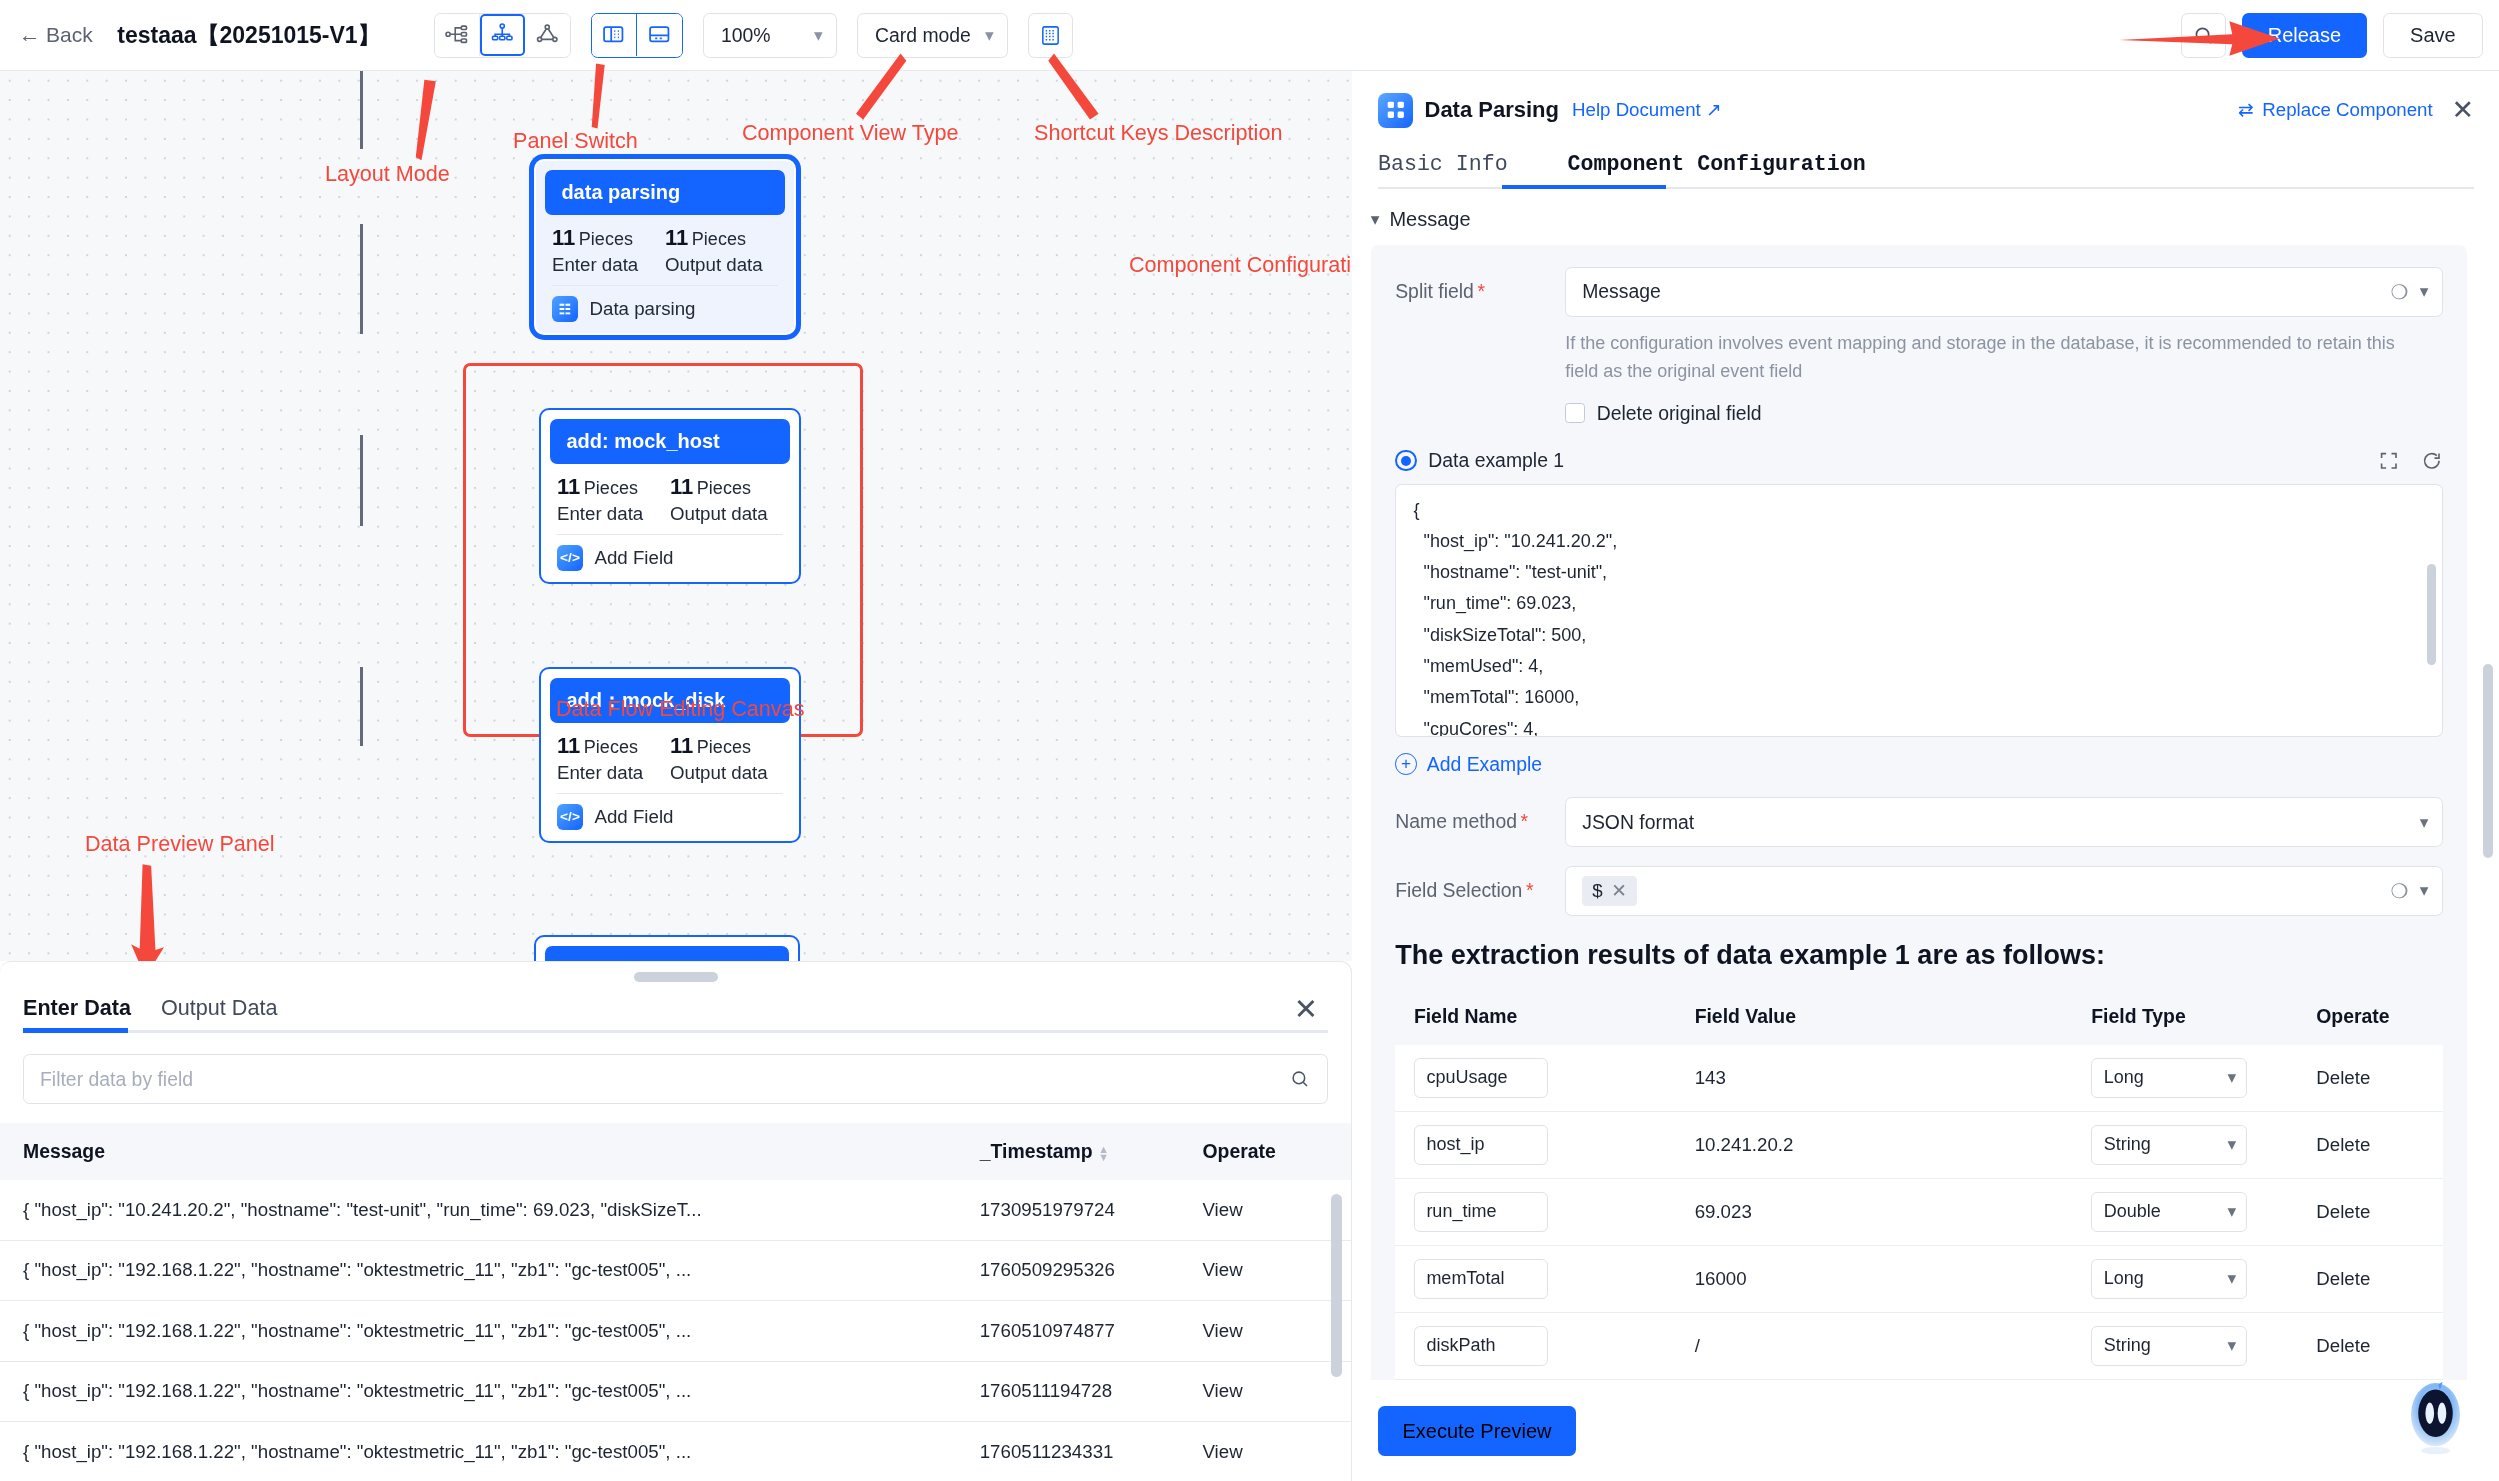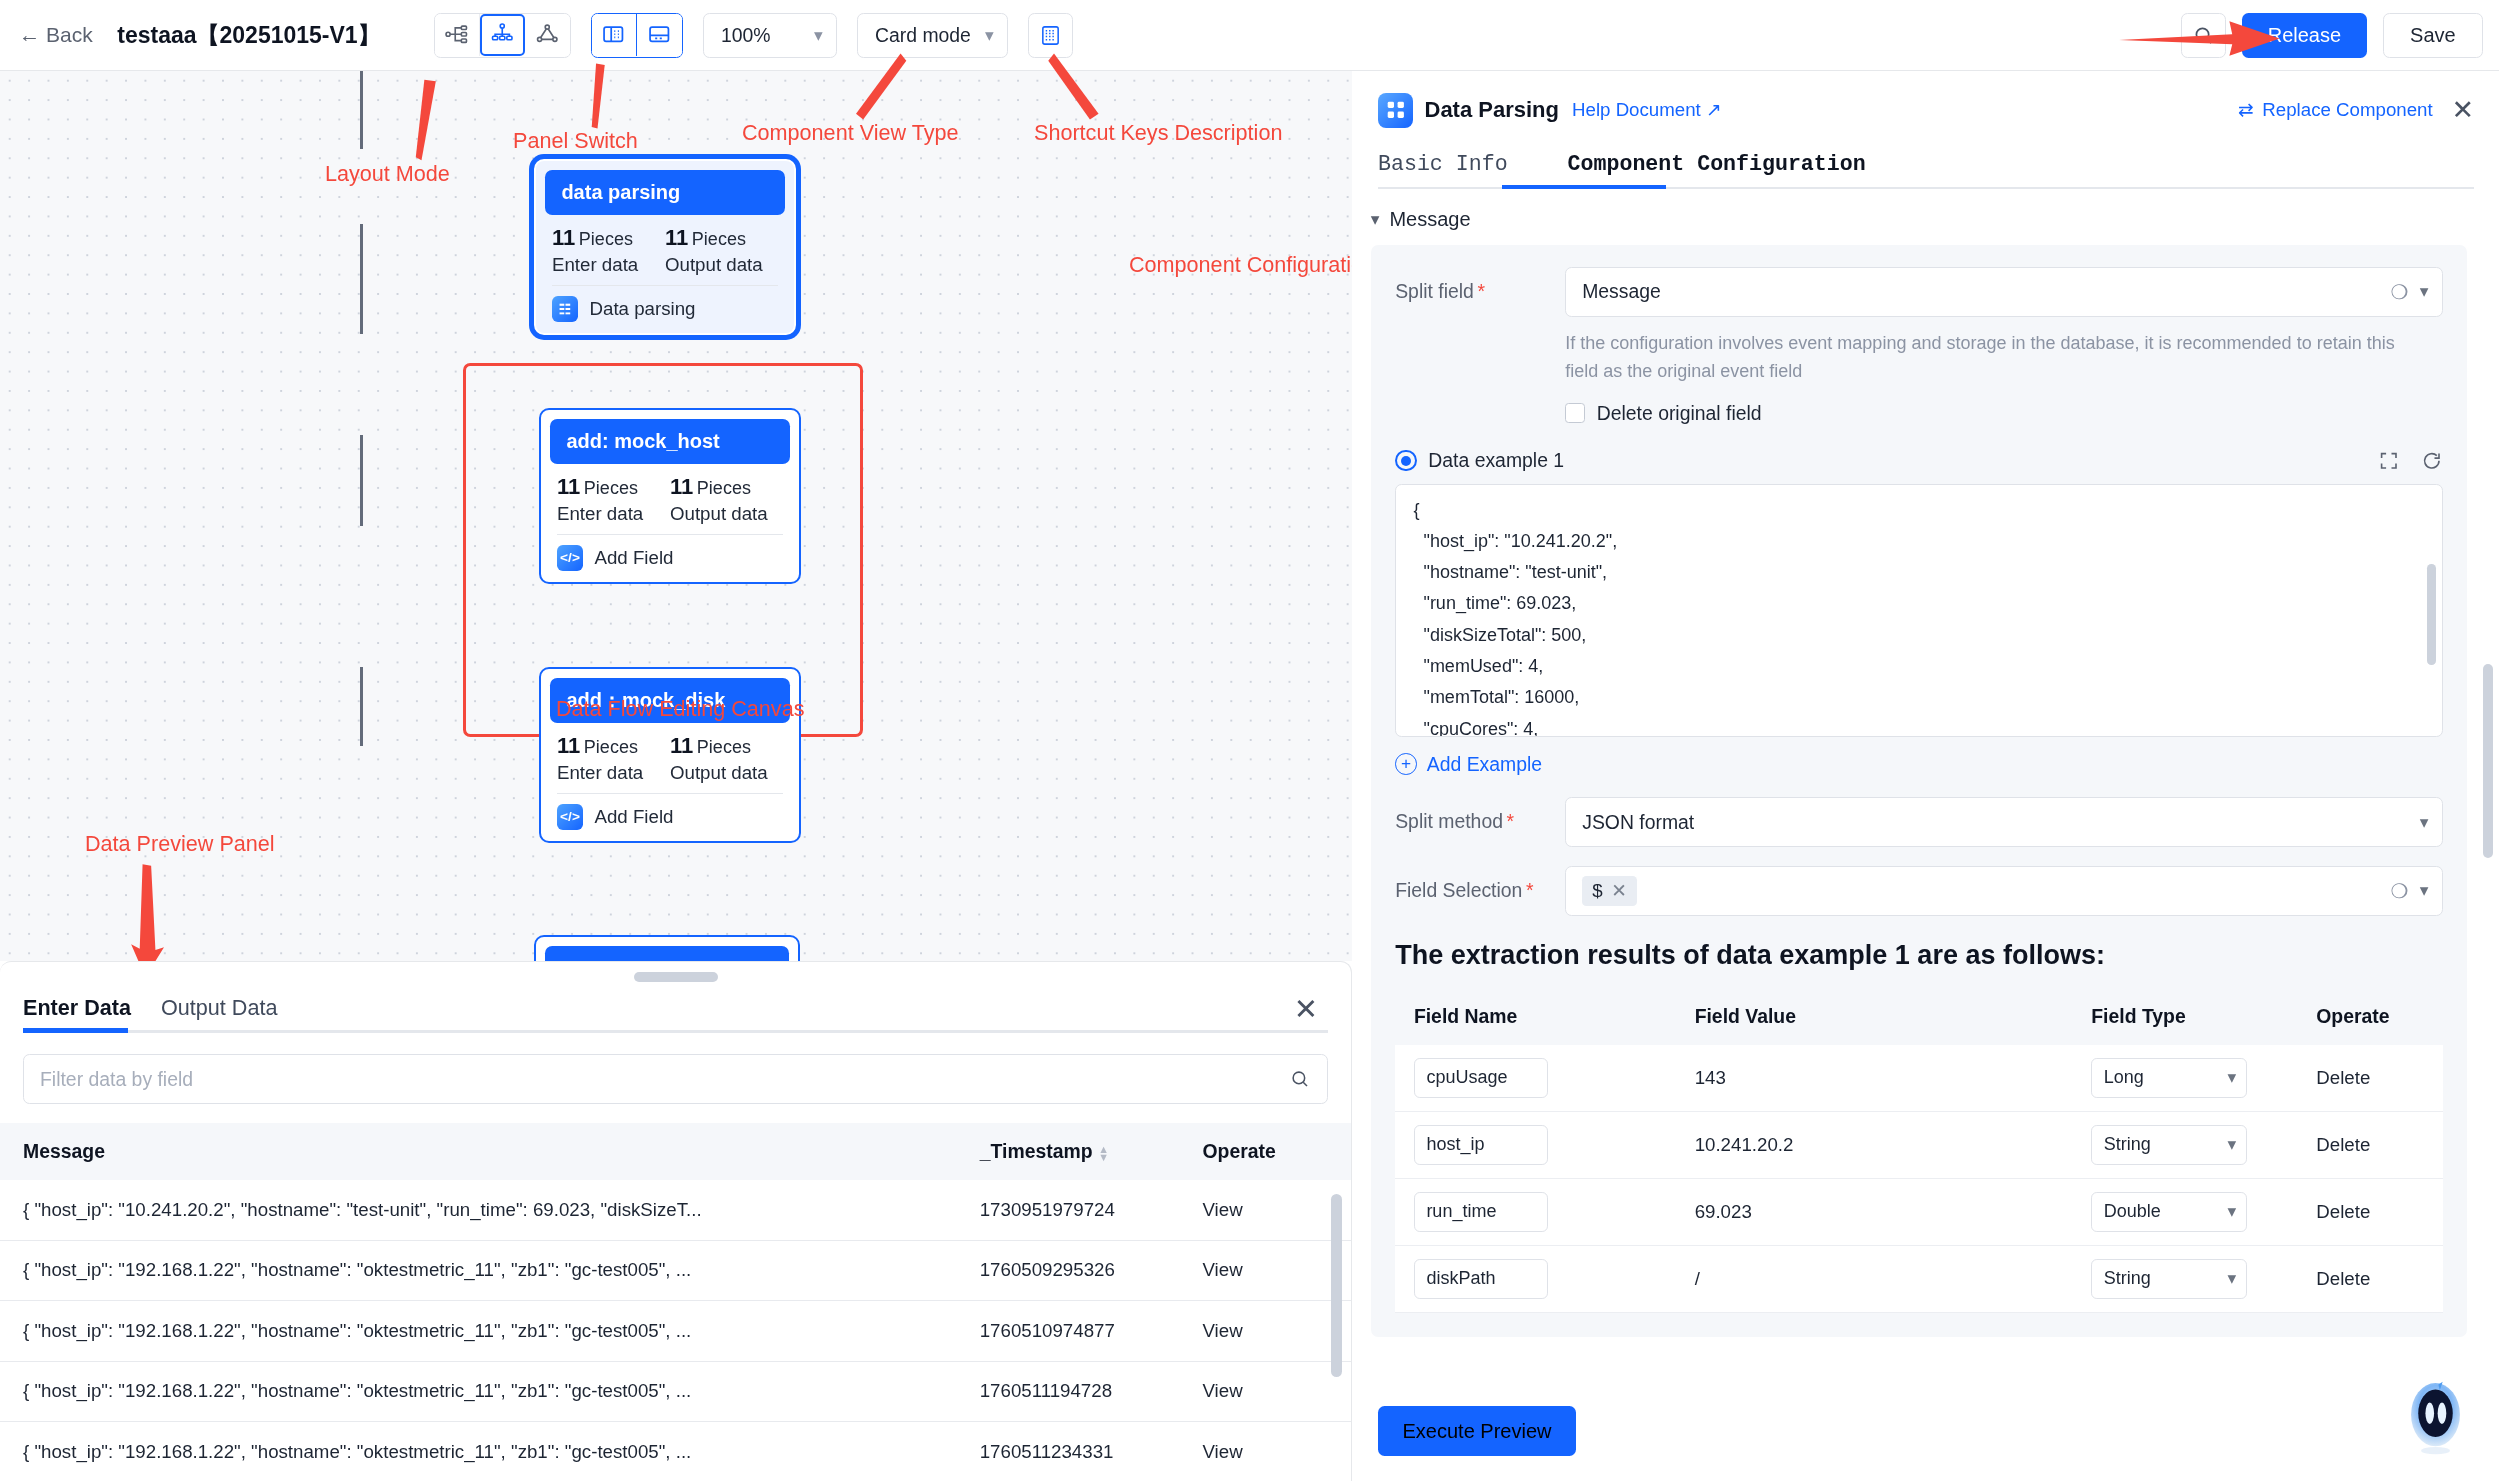--- a/index.html
+++ b/index.html
@@ -680,21 +680,21 @@
             <div class="json-scroll"></div>
           </div>
 
           <div class="add-example">
             <span class="plus-circ">+</span>
             <span>Add Example</span>
           </div>
 
           <div class="frow" style="margin-top:21.6px;">
             <div class="flabel">
-              <span>Split method</span><span class="req">*</span>
+              <span>Name method</span><span class="req">*</span>
             </div>
             <div class="fctrl">
               <div class="input-box">
                 <span class="val">JSON format</span>
                 <span class="chev-ic">▾</span>
               </div>
             </div>
           </div>
 
           <div class="frow" style="margin-top:18.7px;">
@@ -761,20 +761,33 @@
                 <td>
                   <span class="cell-select">
                     <span>Double</span>
                     <span class="chev-ic">▾</span>
                   </span>
                 </td>
                 <td class="link">Delete</td>
               </tr>
               <tr>
                 <td>
+                    <span class="cell-input">memTotal</span>
+                  </td>
+                <td>16000</td>
+                <td>
+                  <span class="cell-select">
+                    <span>Long</span>
+                    <span class="chev-ic">▾</span>
+                  </span>
+                </td>
+                <td class="link">Delete</td>
+              </tr>
+              <tr>
+                <td>
                     <span class="cell-input">diskPath</span>
                   </td>
                 <td>/</td>
                 <td>
                   <span class="cell-select">
                     <span>String</span>
                     <span class="chev-ic">▾</span>
                   </span>
                 </td>
                 <td class="link">Delete</td>

